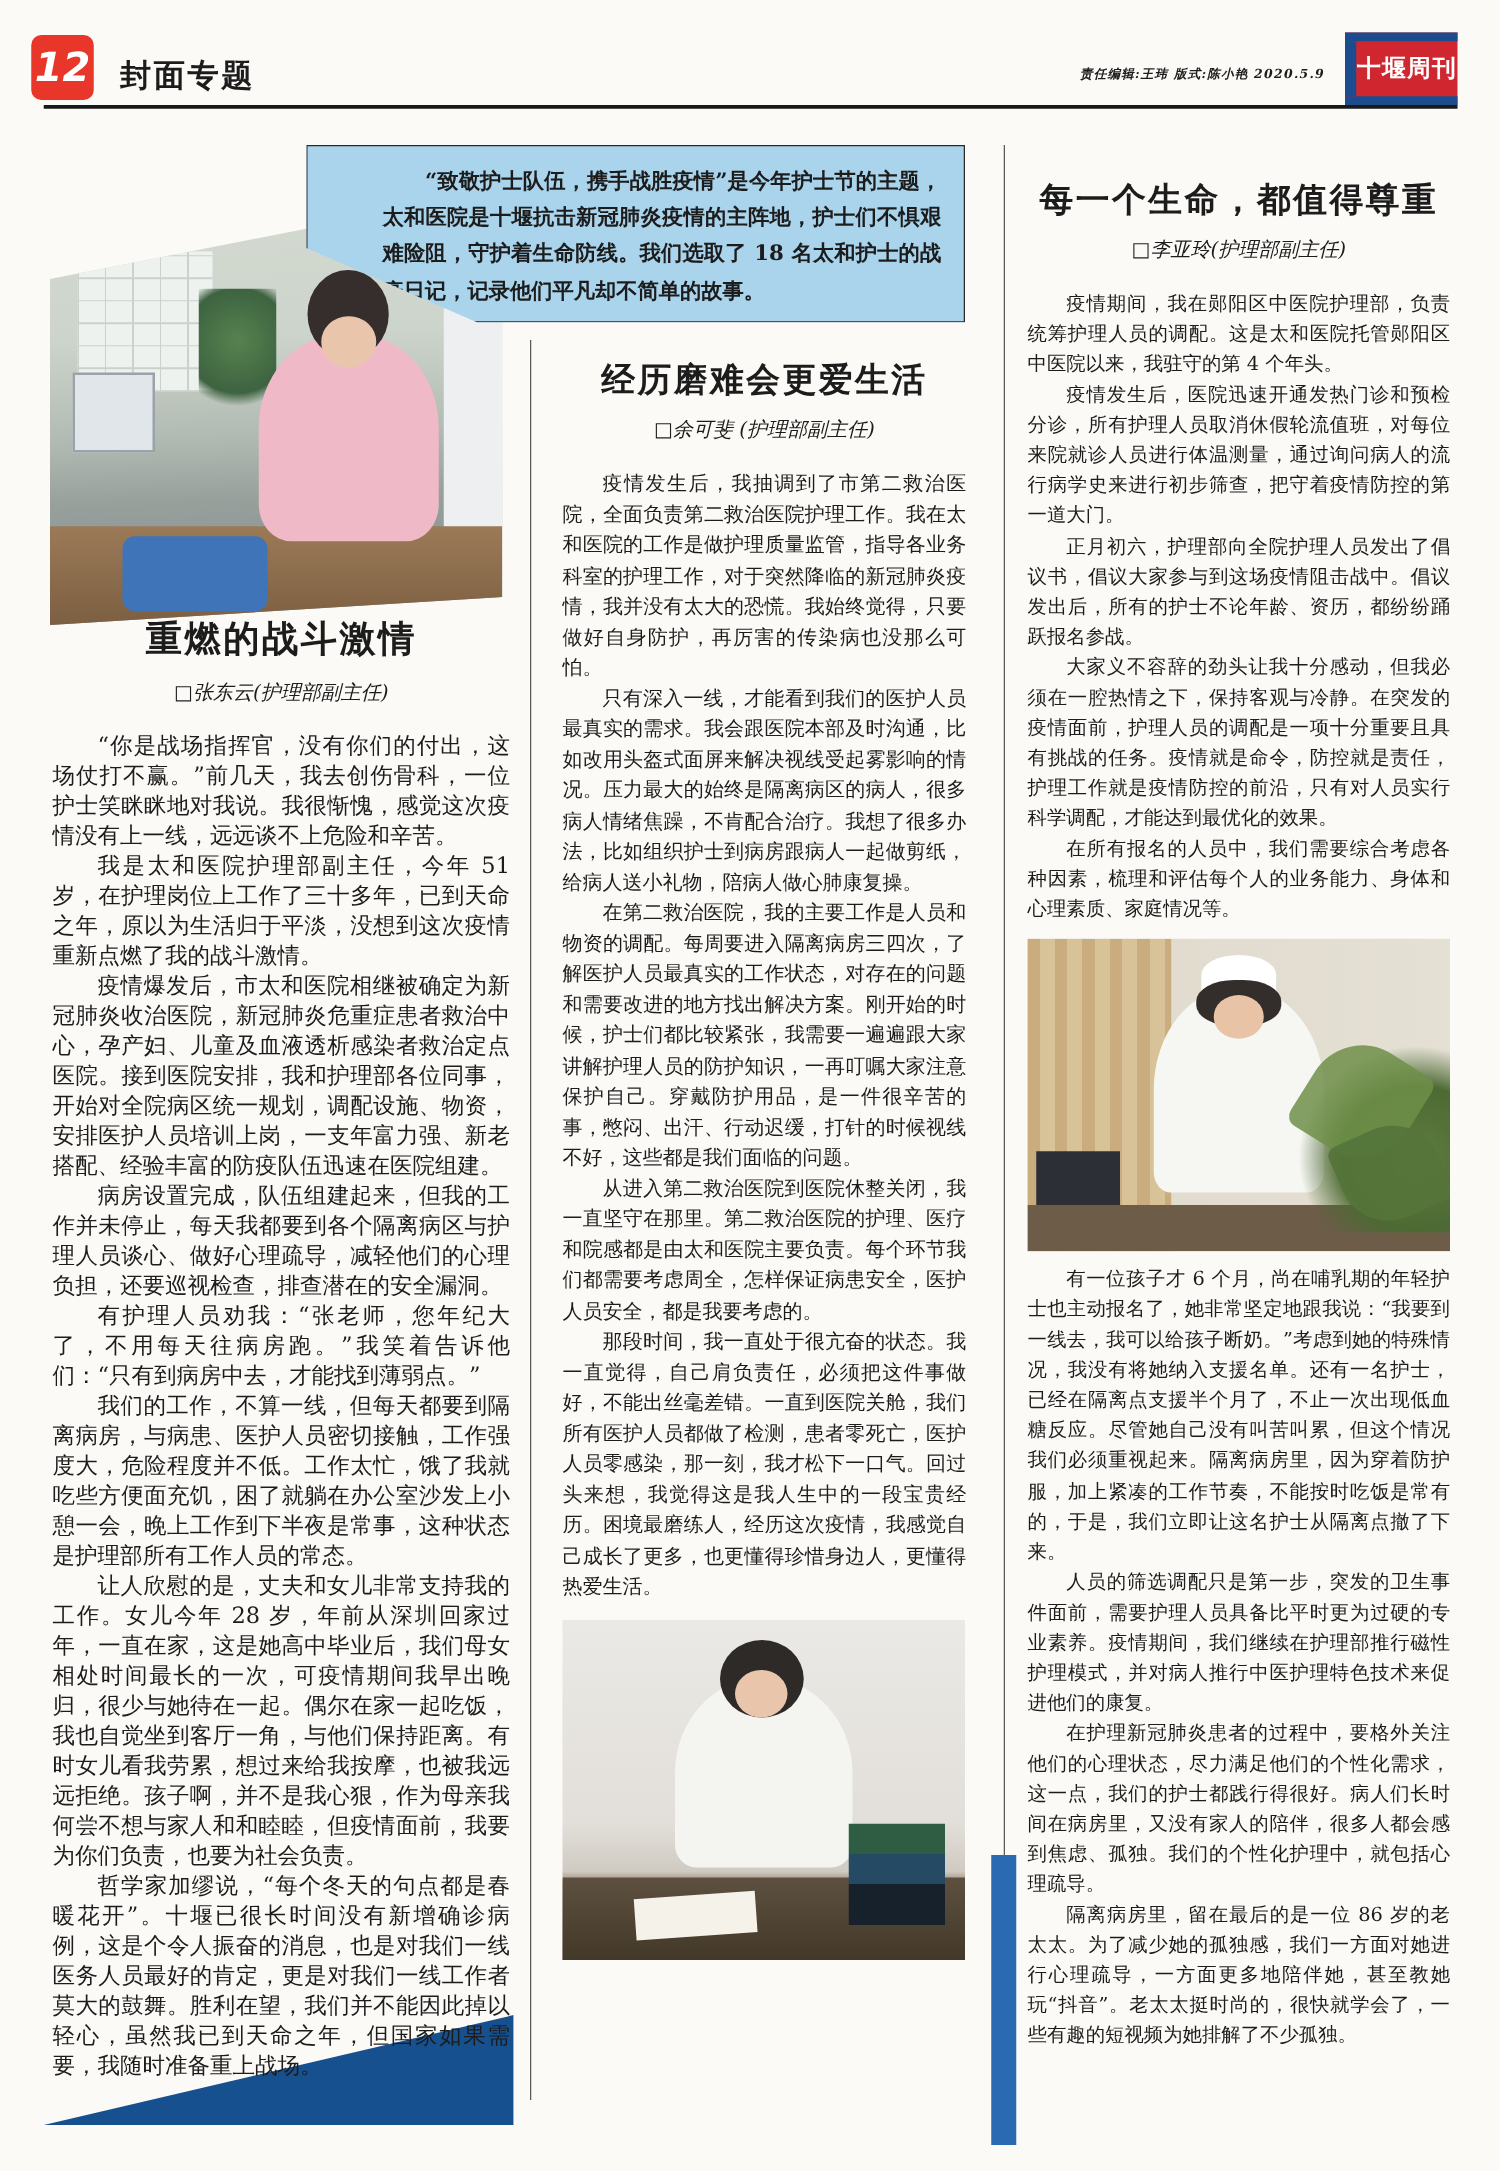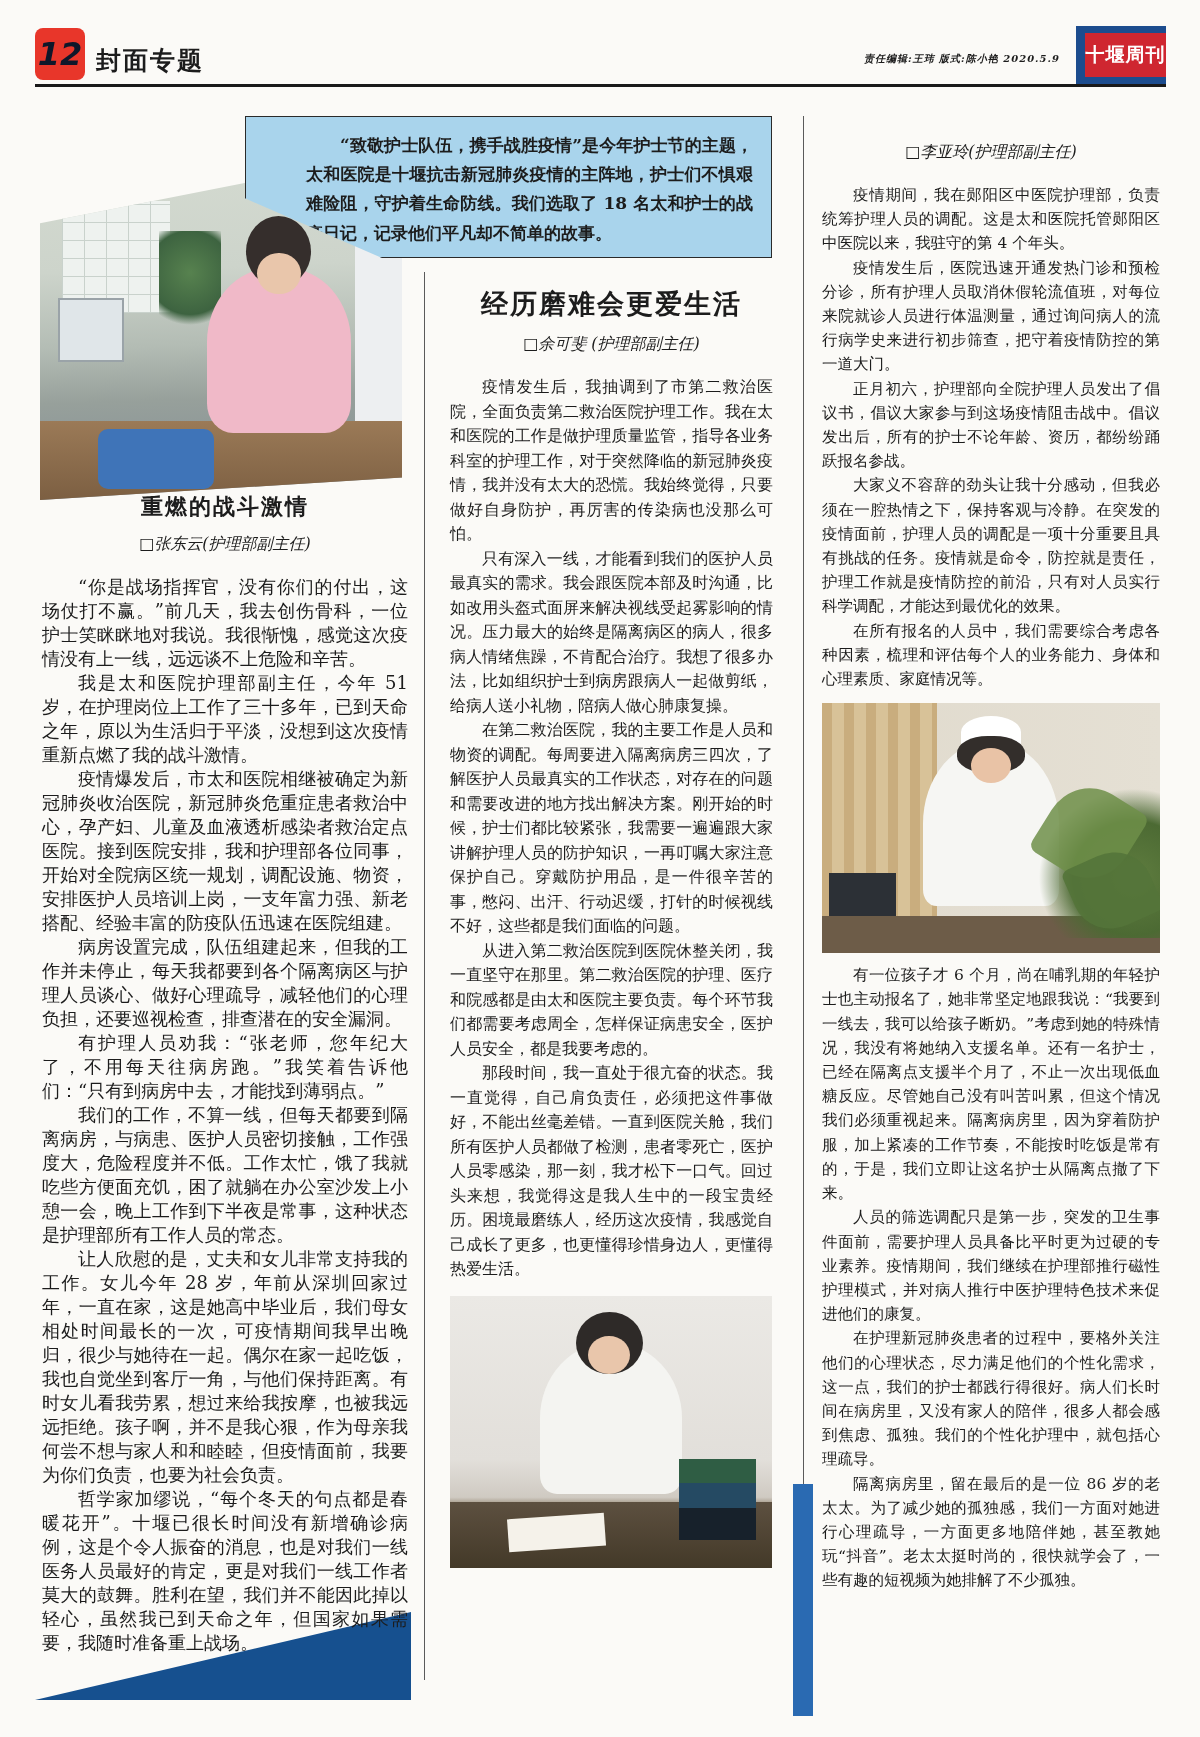--- a/index.html
+++ b/index.html
@@ -1,22 +1,22 @@
 <!DOCTYPE html>
 <html><head>
 <meta charset="utf-8">
 <style>
   html,body{margin:0;padding:0;}
   body{width:1200px;height:1737px;background:#fbfaf7;overflow:hidden;
        font-family:"DejaVu Serif","Liberation Serif",serif;color:#1c1c1c;}
   #page{position:relative;width:1200px;height:1737px;}
 
   
-  .pagenum{position:absolute;left:35px;top:28px;width:50px;height:52px;background:#e8362a;
-           border-radius:8px;color:#0f172a;font-family:"DejaVu Sans","Liberation Sans",sans-serif;
+  .pagenum{position:absolute;left:25px;top:28px;width:50px;height:52px;background:#e8362a;
+           border-radius:8px;color:#ffffff;font-family:"DejaVu Sans","Liberation Sans",sans-serif;
            font-size:32px;font-weight:bold;font-style:italic;display:flex;align-items:center;justify-content:center;}
   .section{position:absolute;left:96px;top:44px;font-family:Liberation Mono, monospace;
            font-size:25px;font-weight:bold;letter-spacing:2px;}
   .editors{position:absolute;right:140px;top:52px;font-size:10px;font-weight:bold;font-style:italic;
            font-family:"DejaVu Serif",serif;letter-spacing:1px;}
   .masthead{position:absolute;left:1076px;top:26px;width:90px;height:58px;background:#cf2630;}
   .mh-bar{position:absolute;left:0;width:100%;height:7px;background:#1c4c8e;}
   .mh-bar.top{top:0;} .mh-bar.bottom{bottom:0;}
   .mh-left{position:absolute;left:0;top:7px;width:9px;height:44px;background:#1c4c8e;}
   .mh-red{position:absolute;left:9px;top:7px;right:0;height:44px;display:flex;align-items:center;justify-content:center;
@@ -76,21 +76,21 @@
   .pr-face{left:44%;top:18%;width:12%;height:14%;background:#e9c3a6;border-radius:50%;}
   .pr-leaf1{right:-4%;bottom:6%;width:40%;height:60%;
             background:radial-gradient(ellipse at 70% 60%,#5f7d3f 0%,#4c6a33 45%,transparent 70%);}
   .pr-leaf2{right:8%;bottom:30%;width:26%;height:36%;background:#6f8f49;border-radius:50% 10% 50% 10%;transform:rotate(32deg);opacity:.85;}
   .pr-leaf3{right:2%;bottom:10%;width:24%;height:30%;background:#54743a;border-radius:10% 50% 10% 50%;transform:rotate(-24deg);opacity:.9;}
   .pr-desk{left:0;bottom:0;width:100%;height:15%;background:#6d5c48;}
   .pr-monitor{left:2%;bottom:12%;width:20%;height:20%;background:#2c3036;}
 
   
   .article{position:absolute;}
-  .article h2{margin:0 0 12px 0;text-align:center;font-size:22px;font-weight:900;letter-spacing:2px;}
+  .article h2{margin:0 0 12px 0;text-align:center;font-size:29px;font-weight:900;letter-spacing:2px;}
   .byline{text-align:center;font-size:16px;font-style:italic;margin:0 0 20px 0;}
   .body p{margin:0;text-align:justify;text-indent:2em;}
 
   .art-left{left:42px;top:492px;width:366px;}
   .art-left .body p{font-size:18px;line-height:24px;}
 
   .art-middle{left:450px;top:286px;width:323px;}
   .art-middle h2{font-size:27px;}
   .art-middle .body p{font-size:16px;line-height:24.5px;}
 
@@ -166,20 +166,21 @@
       <div class="pm-figure"></div>
       <div class="pm-hair"></div>
       <div class="pm-face"></div>
       <div class="pm-desk"></div>
       <div class="pm-notebook"></div>
       <div class="pm-books"></div>
     </div>
   </div>
 
   <div class="article art-right">
+    <h2>每一个生命，都值得尊重</h2>
     <div class="byline">□李亚玲(护理部副主任)</div>
     <div class="body">
         <p>疫情期间，我在郧阳区中医院护理部，负责统筹护理人员的调配。这是太和医院托管郧阳区中医院以来，我驻守的第 4 个年头。</p>
         <p>疫情发生后，医院迅速开通发热门诊和预检分诊，所有护理人员取消休假轮流值班，对每位来院就诊人员进行体温测量，通过询问病人的流行病学史来进行初步筛查，把守着疫情防控的第一道大门。</p>
         <p>正月初六，护理部向全院护理人员发出了倡议书，倡议大家参与到这场疫情阻击战中。倡议发出后，所有的护士不论年龄、资历，都纷纷踊跃报名参战。</p>
         <p>大家义不容辞的劲头让我十分感动，但我必须在一腔热情之下，保持客观与冷静。在突发的疫情面前，护理人员的调配是一项十分重要且具有挑战的任务。疫情就是命令，防控就是责任，护理工作就是疫情防控的前沿，只有对人员实行科学调配，才能达到最优化的效果。</p>
         <p>在所有报名的人员中，我们需要综合考虑各种因素，梳理和评估每个人的业务能力、身体和心理素质、家庭情况等。</p>
       </div>
     <div class="photo photo-right">
       <div class="pr-curtain"></div>

